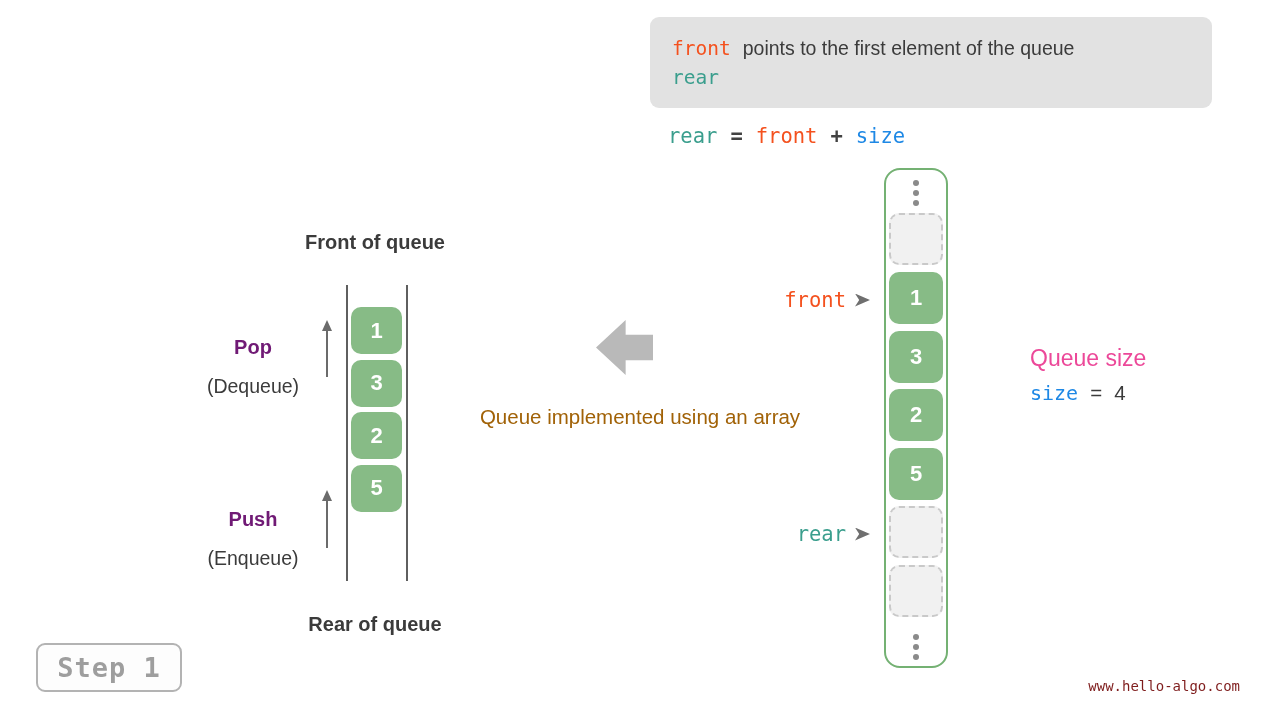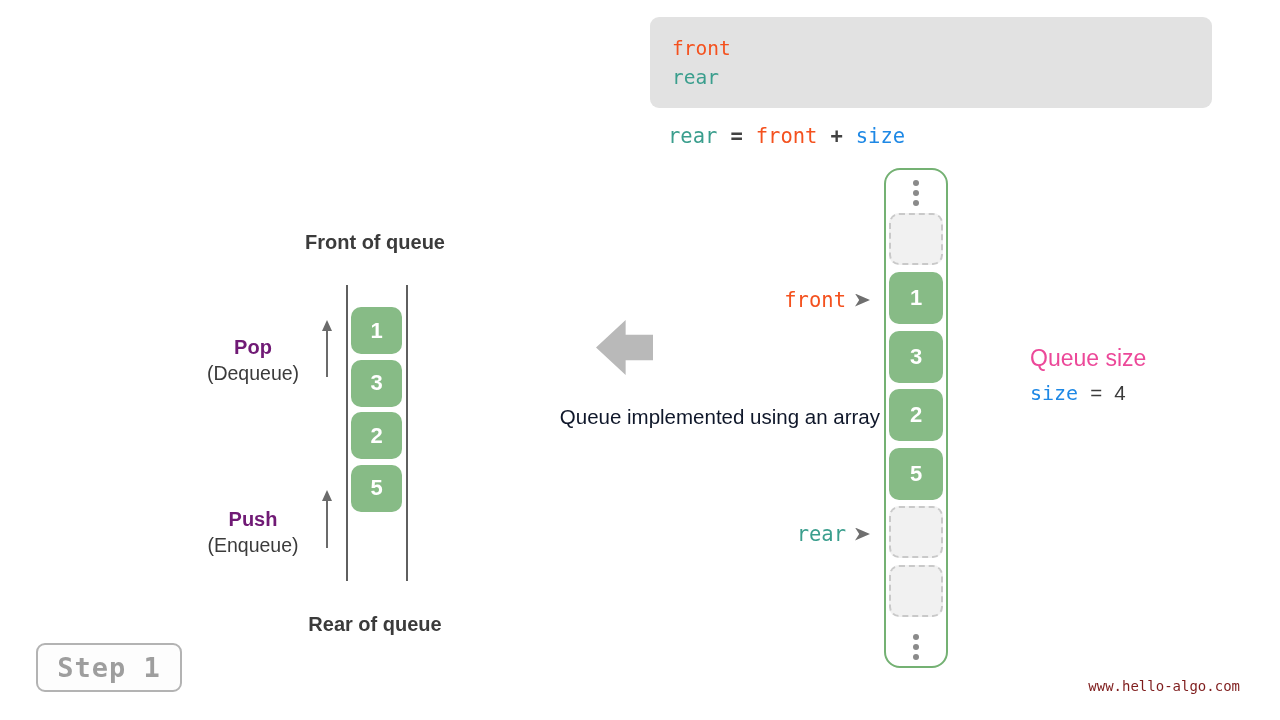--- a/index.html
+++ b/index.html
@@ -39,41 +39,41 @@
   .line-right { left: 406px; }
 
   .qbox {
     position: absolute; left: 351px; width: 51px; height: 47px; border-radius: 10px;
     background: #87bb86; color: #ffffff; font-weight: bold; font-size: 22px;
     display: flex; align-items: center; justify-content: center;
   }
 
   .side-label { position: absolute; width: 160px; text-align: center; }
   .side-label .t1 { font-weight: bold; font-size: 20px; color: #701a75; }
-  .side-label .t2 { font-size: 19.5px; color: #3b3b3b; margin-top: 3px; }
+  .side-label .t2 { font-size: 19.5px; color: #3b3b3b; margin-top: 16px; }
   .pop-label  { left: 173px; top: 336px; }
   .push-label { left: 173px; top: 508px; }
 
   .v-arrow { position: absolute; left: 322px; width: 10px; }
   .v-arrow .shaft { position: absolute; left: 4px; top: 8px; width: 2px; background: #6b6b6b; }
   .v-arrow .head  { position: absolute; left: 0; top: 0; width: 0; height: 0;
     border-left: 5px solid transparent; border-right: 5px solid transparent; border-bottom: 11px solid #6b6b6b; }
   .arrow-pop  { top: 320px; height: 57px; }
   .arrow-pop .shaft  { height: 49px; }
   .arrow-push { top: 490px; height: 58px; }
   .arrow-push .shaft { height: 50px; }
 
   
   .block-arrow {
     position: absolute; left: 596px; top: 320px; width: 57px; height: 55px; background: #b9b9b9;
     clip-path: polygon(0 50%, 52% 0, 52% 27%, 100% 27%, 100% 73%, 52% 73%, 52% 100%);
   }
   .center-caption {
-    position: absolute; left: 400px; top: 405px; width: 480px; text-align: right;
-    font-size: 20.5px; color: #0f172a;
+    position: absolute; left: 400px; top: 405px; width: 480px; text-align: center;
+    font-size: 20.5px; color: #a16207;
   }
 
   
   .array-container {
     position: absolute; left: 884px; top: 168px; width: 64px; height: 500px;
     border: 2px solid #74b173; border-radius: 16px; background: #ffffff;
   }
   .cell {
     position: absolute; left: 889px; width: 54px; height: 52px; border-radius: 10px;
     display: flex; align-items: center; justify-content: center;
@@ -117,20 +117,21 @@
     position: absolute; right: 40px; top: 678px;
     font-family: "DejaVu Sans Mono", monospace; font-size: 14px; color: #7f1d1d;
   }
 </style>
 </head>
 <body>
 
 <div class="info-box">
   <div class="info-line">
     <span class="mono code-front">front</span>
+    <span>points to the first element of the queue</span>
   </div>
   <div class="info-line">
     <span class="mono code-rear">rear</span>
   </div>
 </div>
 
 <div class="formula">
   <span class="mono f-rear">rear</span>
   <span class="op">=</span>
   <span class="mono f-front">front</span>

